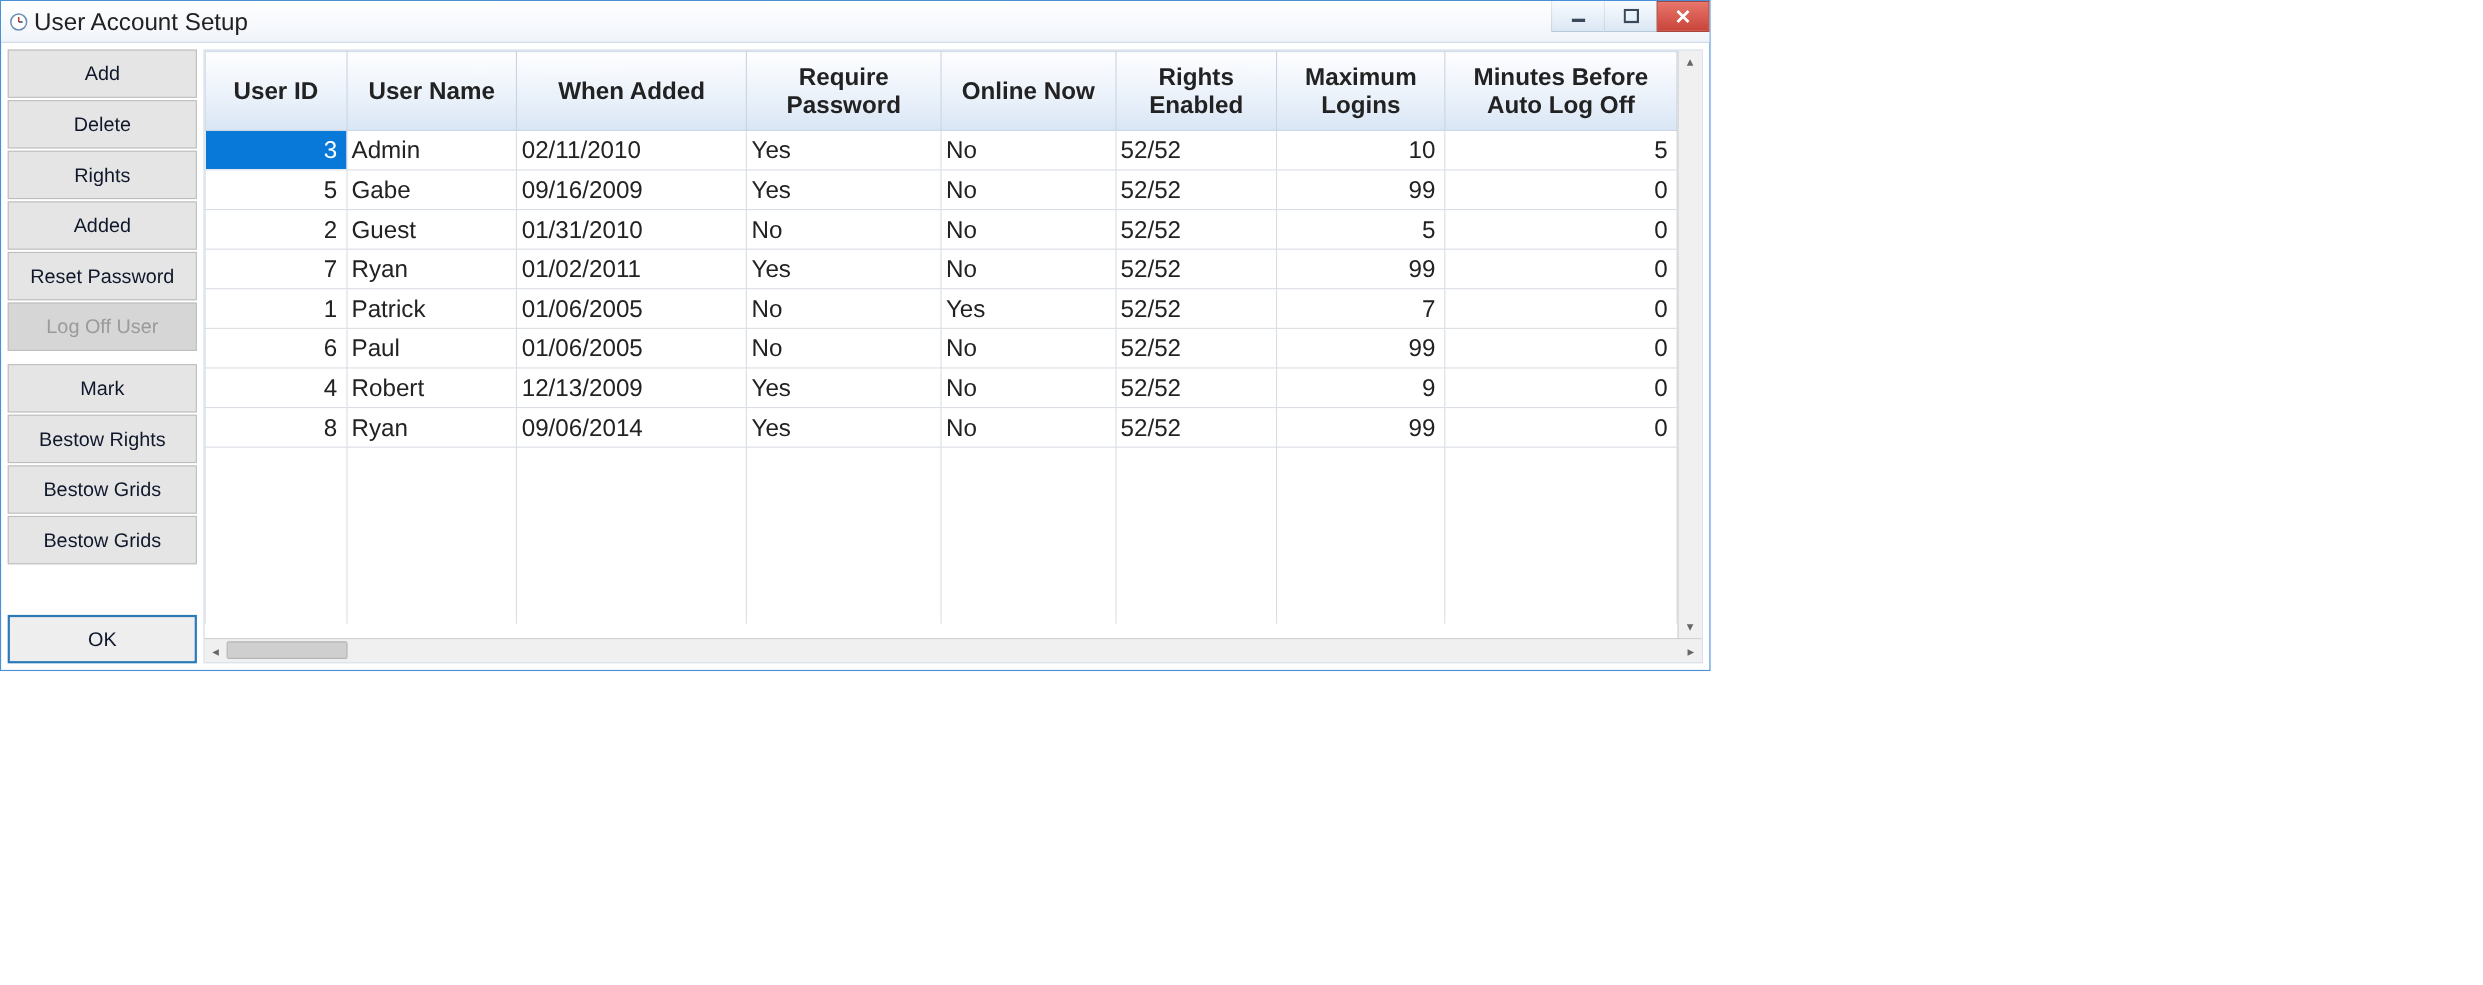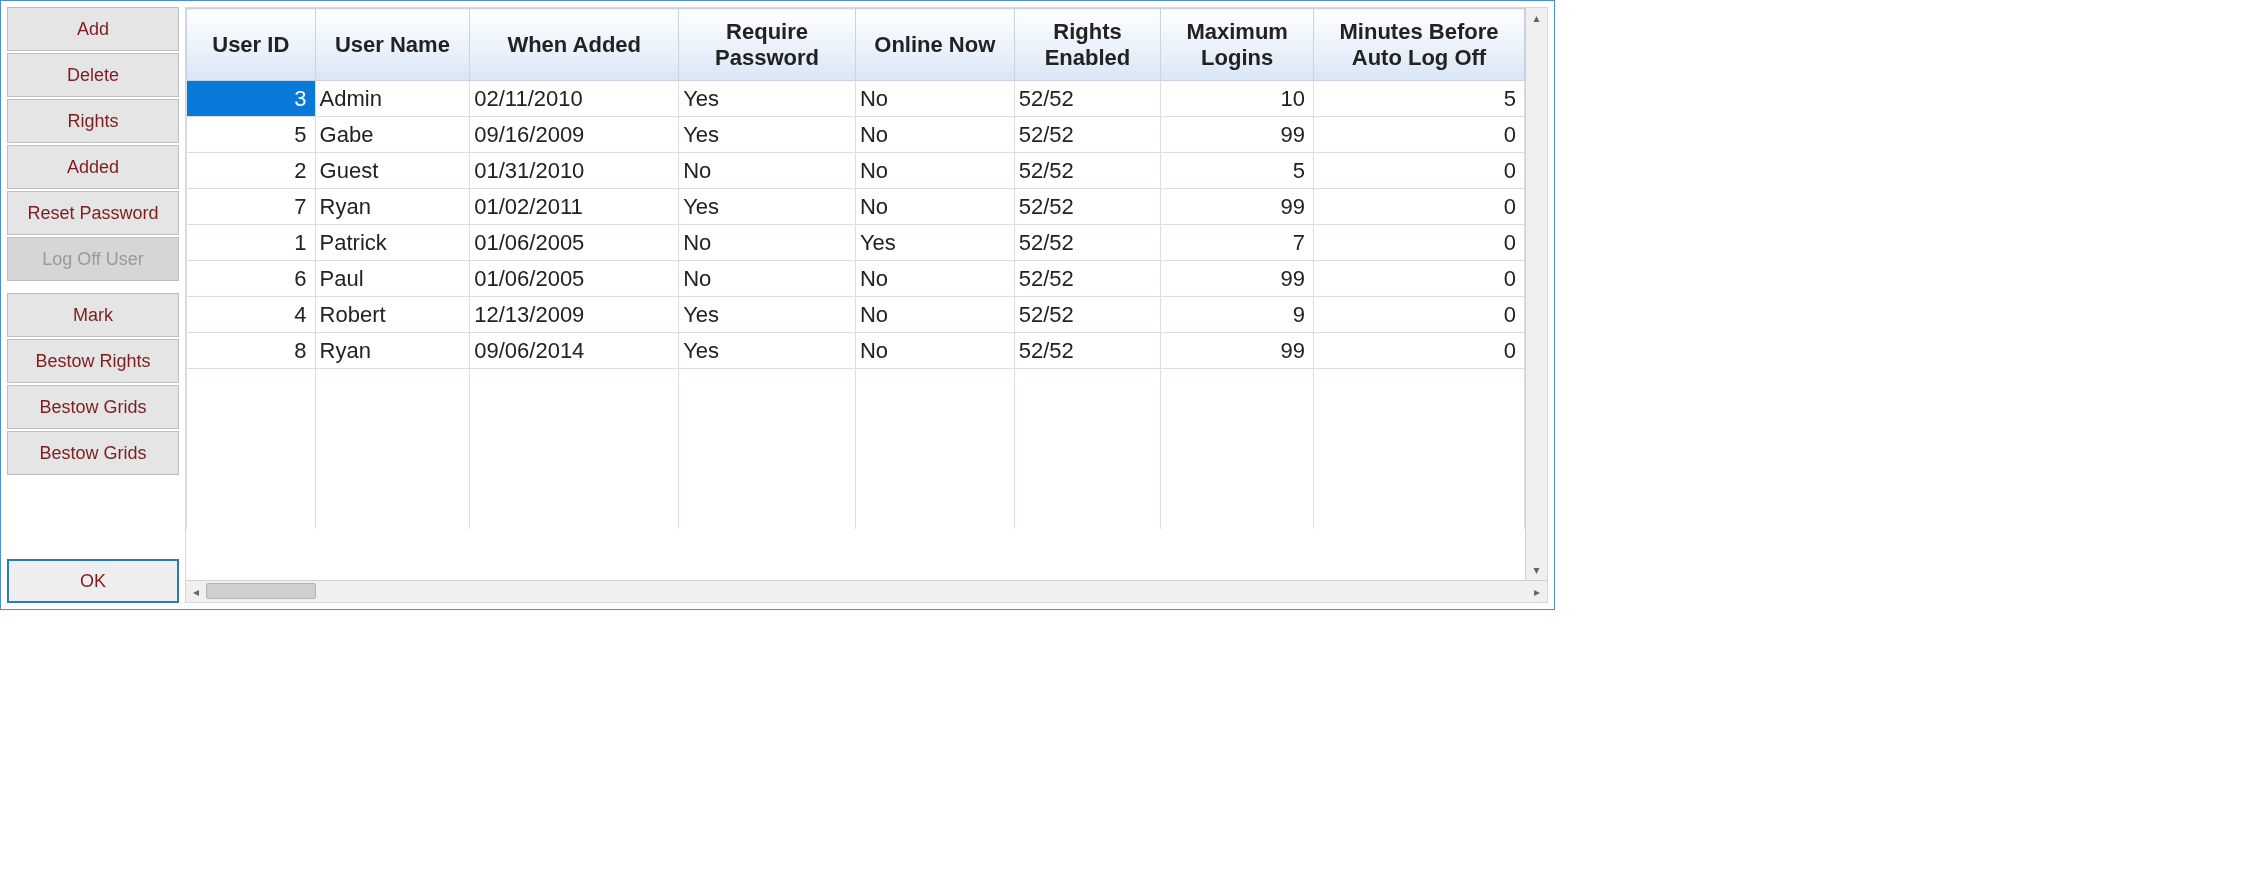--- a/index.html
+++ b/index.html
@@ -75,21 +75,21 @@
     width: 172px;
     display: flex;
     flex-direction: column;
     gap: 2px;
   }
   .sidebar button {
     height: 44px;
     background: #e5e5e5;
     border: 1px solid #bdbdbd;
     font-size: 18px;
-    color: #7f1d1d;
+    color: #0f172a;
     cursor: pointer;
     font-family: inherit;
   }
   .sidebar button:disabled {
     color: #9a9a9a;
     background: #d6d6d6;
     cursor: default;
   }
   .sidebar .gap { height: 8px; }
   .sidebar button.ok {
@@ -200,20 +200,47 @@
     width: 110px; height: 16px;
     background: #cfcfcf;
     border: 1px solid #b5b5b5;
     border-radius: 2px;
   }
 </style>
 </head>
 <body>
 
 <div class="window">
+  <div class="titlebar">
+    <span class="app-icon">
+      <svg viewBox="0 0 20 20">
+          <circle cx="10" cy="10" r="8" fill="#fff" stroke="#6a8fb5" stroke-width="1.5"></circle>
+          <line x1="10" y1="10" x2="10" y2="5" stroke="#c0392b" stroke-width="1.5"></line>
+          <line x1="10" y1="10" x2="14" y2="10" stroke="#34495e" stroke-width="1.5"></line>
+        </svg>
+    </span>
+    <span class="title-text">User Account Setup</span>
+    <div class="win-controls">
+      <div class="win-btn min">
+        <svg width="14" height="14">
+            <rect x="1" y="9" width="12" height="3"></rect>
+          </svg>
+      </div>
+      <div class="win-btn max">
+        <svg width="14" height="14">
+            <rect x="1" y="1" width="12" height="11"></rect>
+          </svg>
+      </div>
+      <div class="win-btn close">
+        <svg width="16" height="14">
+            <path d="M3 2 L13 12 M13 2 L3 12"></path>
+          </svg>
+      </div>
+    </div>
+  </div>
 
   <div class="body">
     <div class="sidebar">
       <button>Add</button>
       <button>Delete</button>
       <button>Rights</button>
       <button>Added</button>
       <button>Reset Password</button>
       <button disabled="">Log Off User</button>
       <div class="gap"></div>

